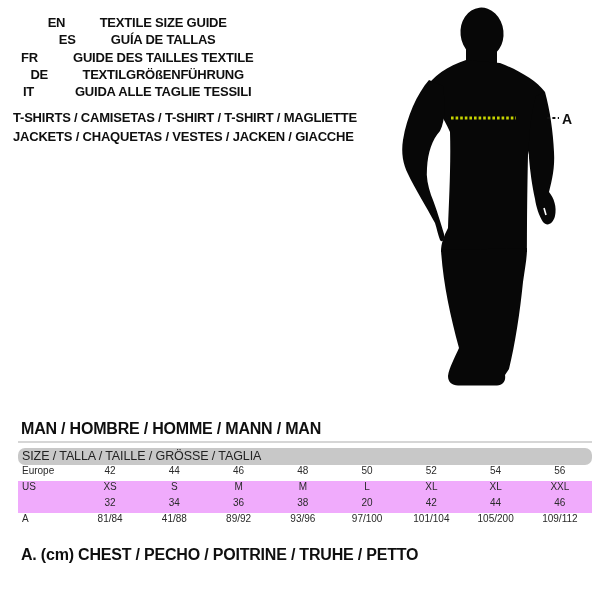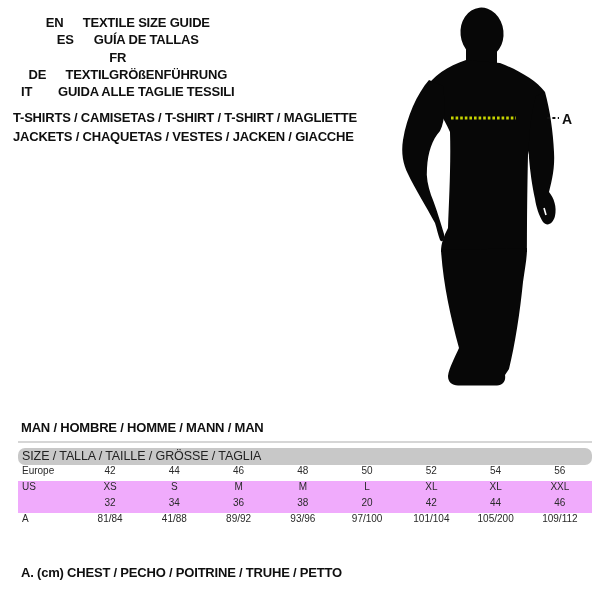--- a/index.html
+++ b/index.html
@@ -6,59 +6,60 @@
   html,body { background:#fff; }
   .canvas {
     position:relative; width:600px; height:600px; background:#ffffff;
     font-family:"Liberation Sans","DejaVu Sans",sans-serif;
     color:#0f0f0f; overflow:hidden;
   }
   
   .lang-block { position:absolute; left:21px; top:14px; }
   .lang-row { display:flex; height:17.3px; align-items:center;justify-content:center; }
   .lang-code { width:37px; font-size:13px; font-weight:700; letter-spacing:-0.2px; }
-  .lang-text { font-size:13px; font-weight:700; letter-spacing:-0.2px; }
+  .lang-text { font-size:13px; font-weight:700; letter-spacing:-0.2px;margin-left:15px; }
   
   .cat-block { position:absolute; left:13px; top:109px; }
   .cat-line { font-size:13px; font-weight:700; letter-spacing:-0.2px; line-height:18.5px; }
   
   .fig-svg { position:absolute; left:0; top:0; width:600px; height:600px; }
   .fig-svg text { font-family:"Liberation Sans","DejaVu Sans",sans-serif; font-weight:700; }
   
-  .man-heading { position:absolute; left:21px; top:420px; font-size:13px; font-weight:700; letter-spacing:-0.2px; }
+  .man-heading { position:absolute; left:21px; top:420px; font-size:16px; font-weight:700; letter-spacing:-0.2px; }
   
   .size-table { position:absolute; left:18px; top:441px; width:574px; }
   .table-topline { height:1.5px; background:#d6d6d6; margin-bottom:5px; }
   .thead {
     height:17px; background:#c8c8c8; font-size:12.5px; color:#222;
     display:flex; align-items:center; padding-left:4px; letter-spacing:-0.1px;border-radius:7px;
   }
   .trow { display:flex; height:16.2px; align-items:flex-start; font-size:10px; color:#2a2a2a; }
   .trow.shaded { background:#f0abfc; }
   .tlabel { width:60px; padding-left:4px; }
   .tcell { flex:1; text-align:center; }
   
-  .footnote { position:absolute; left:21px; top:565px; font-size:13px; font-weight:700; letter-spacing:-0.2px; }
+  .footnote { position:absolute; left:21px; top:546px; font-size:16px; font-weight:700; letter-spacing:-0.2px; }
 </style>
 </head>
 <body>
 
 <div class="canvas">
 
   <div class="lang-block">
       <div class="lang-row">
         <span class="lang-code">EN</span>
         <span class="lang-text">TEXTILE SIZE GUIDE</span>
       </div>
       <div class="lang-row">
         <span class="lang-code">ES</span>
         <span class="lang-text">GUÍA DE TALLAS</span>
       </div>
       <div class="lang-row">
         <span class="lang-code">FR</span>
+        <span class="lang-text">GUIDE DES TAILLES TEXTILE</span>
       </div>
       <div class="lang-row">
         <span class="lang-code">DE</span>
         <span class="lang-text">TEXTILGRÖßENFÜHRUNG</span>
       </div>
       <div class="lang-row">
         <span class="lang-code">IT</span>
         <span class="lang-text">GUIDA ALLE TAGLIE TESSILI</span>
       </div>
     </div>

